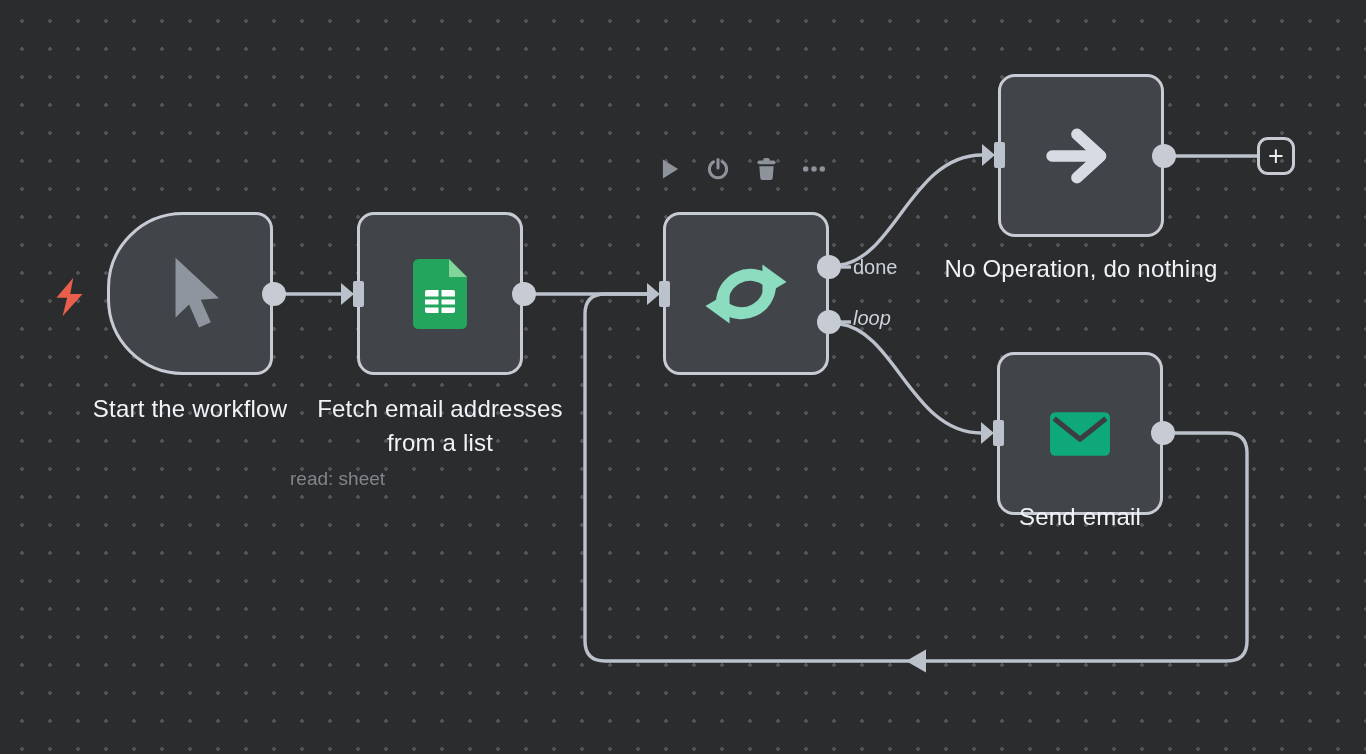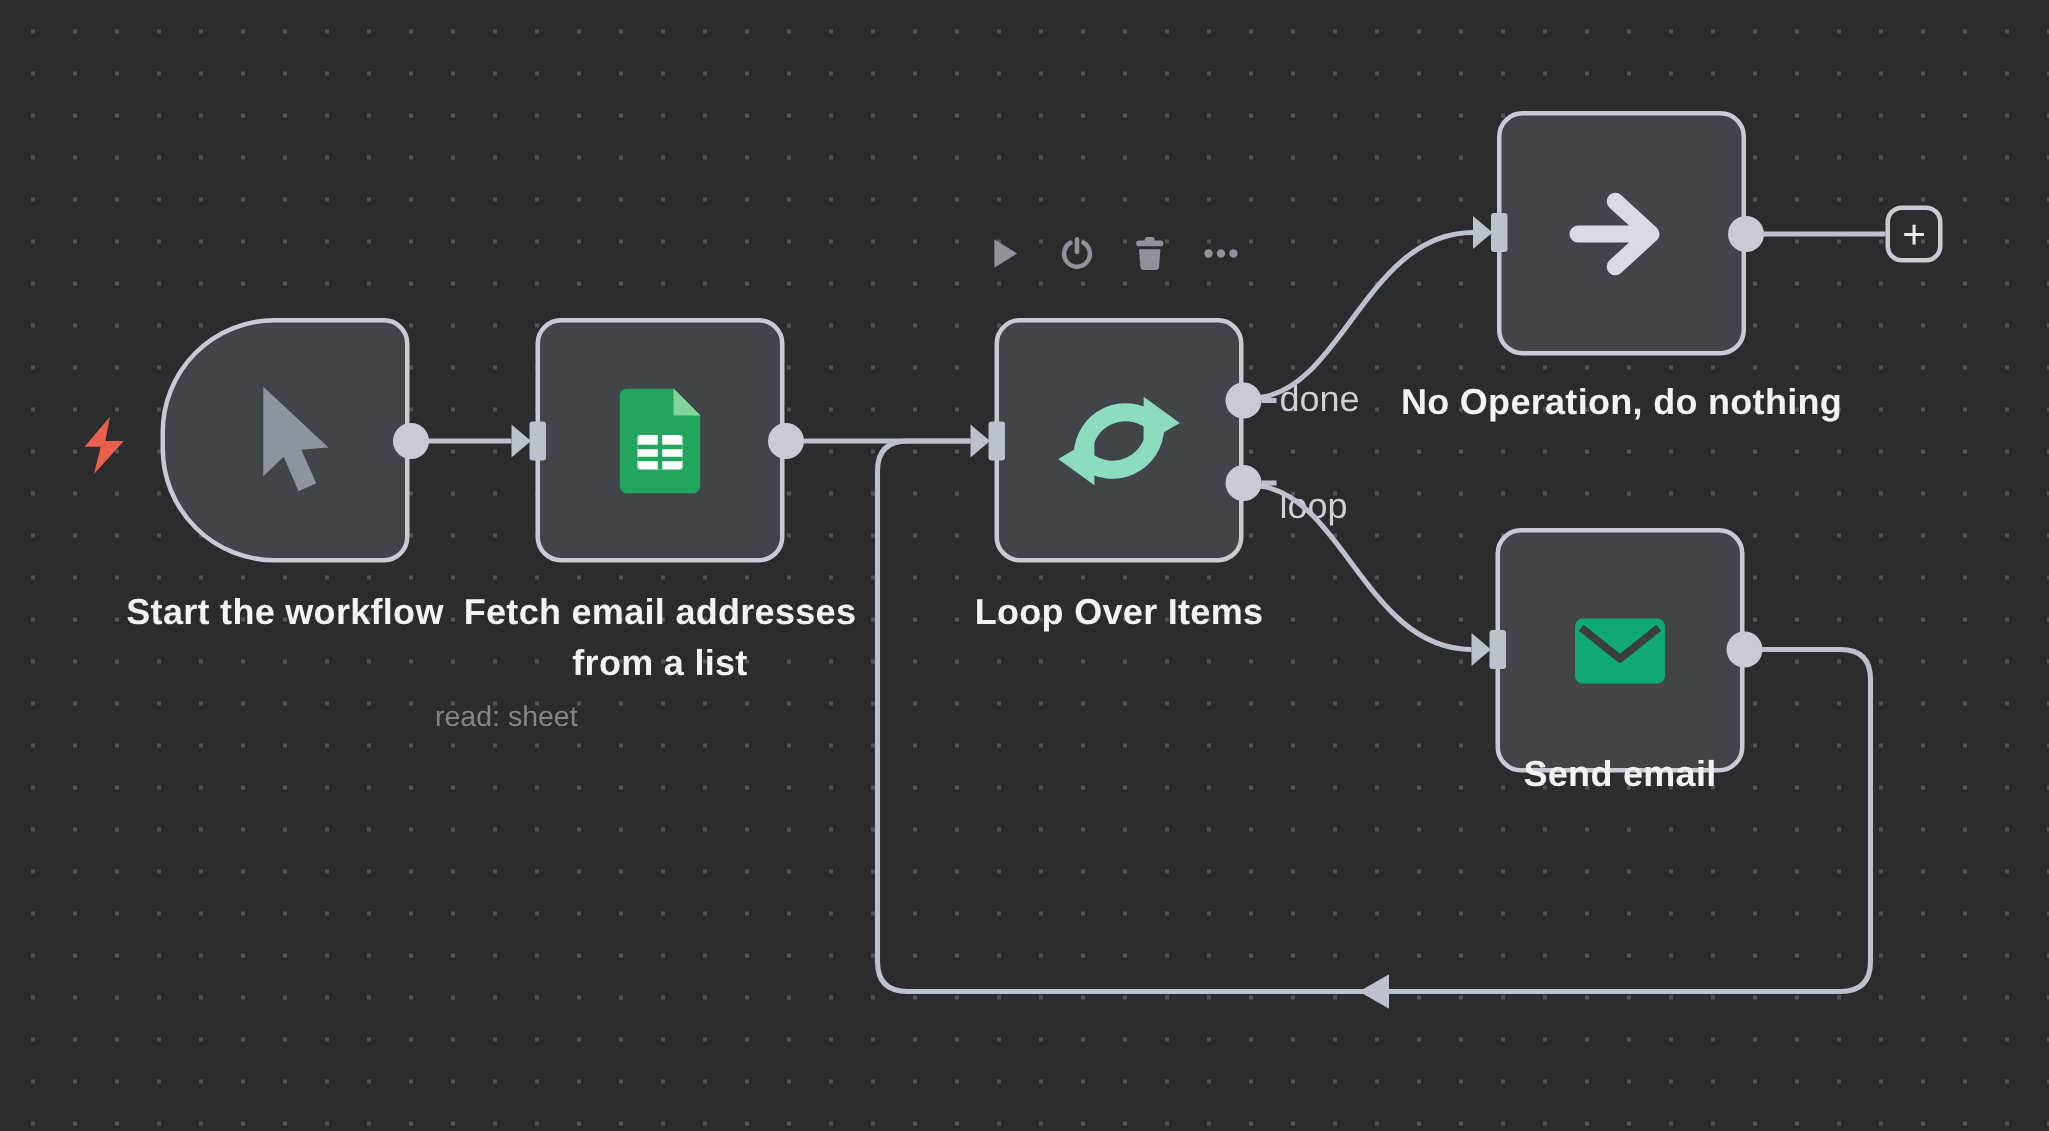--- a/index.html
+++ b/index.html
@@ -29,40 +29,40 @@
     align-items: center;
     justify-content: center;
     z-index: 2;
   }
   .node.trigger { border-radius: 76px 17px 17px 76px; }
   .node-title {
     position: absolute;
     text-align: center;
     color: #f0f3f7;
     font-size: 24px;
-    font-weight: 700;
+    font-weight: 400;
     line-height: 34px;
     letter-spacing: 0.2px;
     z-index: 2;
     white-space: nowrap;
   }
   .node-title.wrap { white-space: normal; }
   .node-subtitle {
     position: absolute;
     text-align: left;
     color: #82858c;
     font-size: 19px;
     font-weight: 400;
     z-index: 2;
     white-space: nowrap;
   }
   .port-label {
     position: absolute;
     color: #ccd2da;
-    font-size: 24px;
+    font-size: 20px;
     line-height: 24px;
     z-index: 3;
     white-space: nowrap;
   }
   .wires {
     position: absolute;
     left: 0; top: 0;
     width: 1366px;
     height: 754px;
     z-index: 3;
@@ -155,26 +155,25 @@
   <div class="node" style="left:997px; top:352px;">
     <svg width="60" height="44" viewBox="0 0 58 42">
       <rect x="0" y="0" width="58" height="42" rx="5" fill="#0fa878"></rect>
       <path d="M4 6 L29 26 L54 6" stroke="#3b3d41" stroke-width="5" fill="none" stroke-linejoin="round"></path>
     </svg>
   </div>
 
   <div class="node-title wrap" style="left:290px; top:392px; width:300px;">Fetch email addresses from a list</div>
   <div class="node-title" style="left:40px; top:392px; width:300px;">Start the workflow</div>
   <div class="node-subtitle" style="left:290px; top:468px; width:300px;">read: sheet</div>
-  <div class="node-title" style="left:596px; top:392px; width:300px;">Loop Over Items</div>
   <div class="node-title" style="left:931px; top:252px; width:300px;">No Operation, do nothing</div>
   <div class="node-title" style="left:930px; top:500px; width:300px;">Send email</div>
 
   <div class="port-label" style="left:853px; top:255px;">done</div>
-  <div class="port-label" style="left:853px; top:326px;">loop</div>
+  <div class="port-label" style="left:853px; top:306px;font-style:italic;">loop</div>
 
   <div class="toolbar">
     <div class="tbtn">
       <svg width="19" height="22" viewBox="0 0 20 22">
         <path d="M2 1 L18 11 L2 21 Z" fill="#8d929b"></path>
       </svg>
     </div>
     <div class="tbtn">
       <svg width="24" height="24" viewBox="0 0 24 24">
         <path d="M12 2.5 V11" stroke="#8d929b" stroke-width="3" stroke-linecap="round" fill="none"></path>

